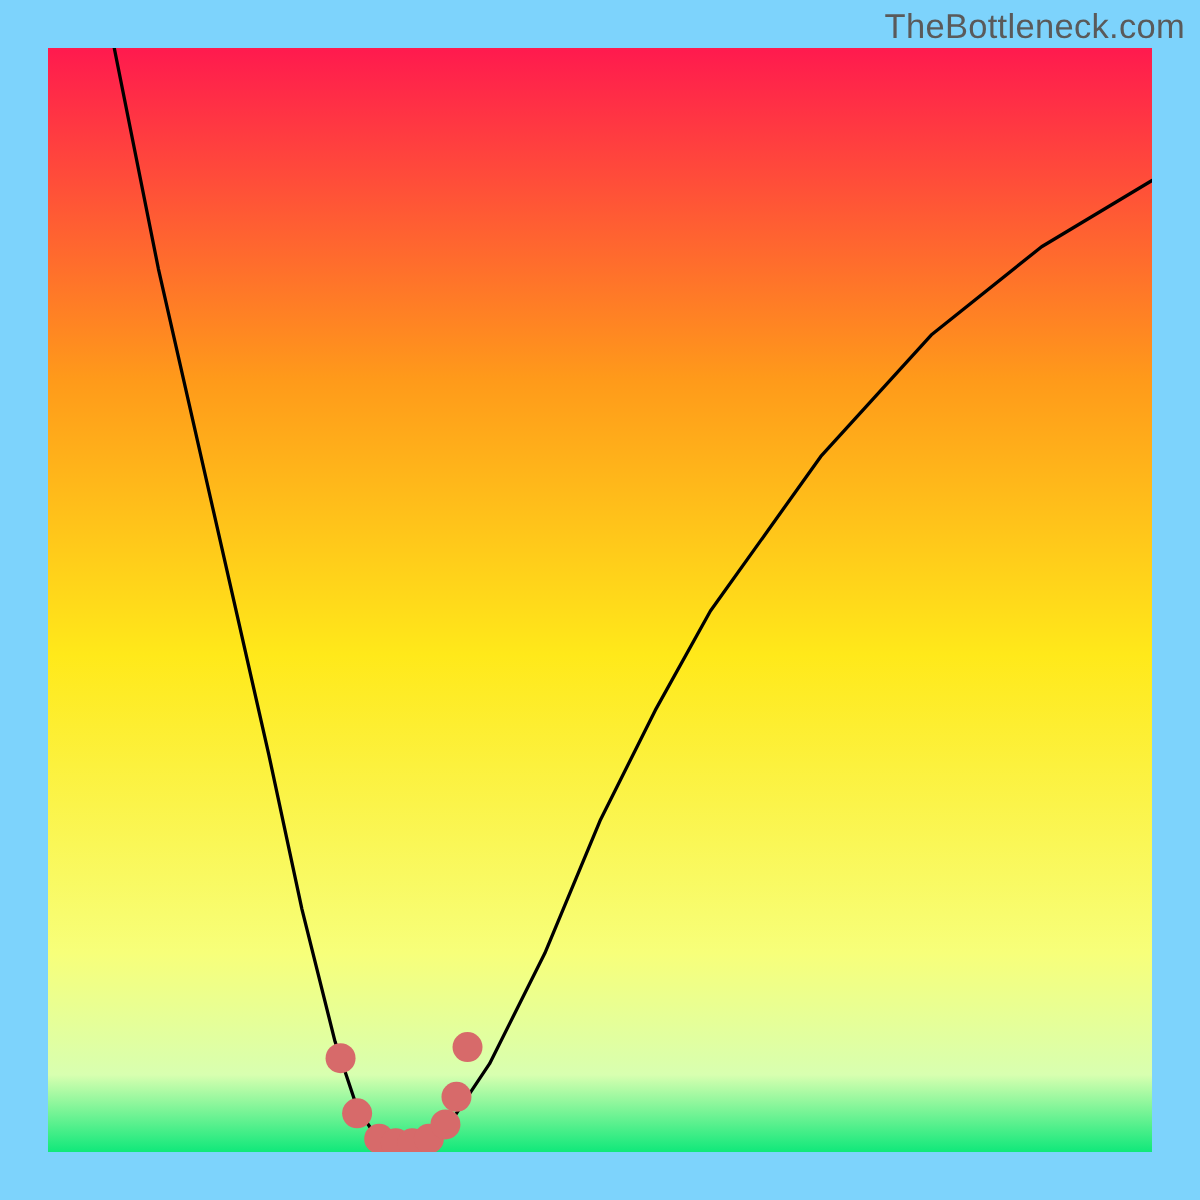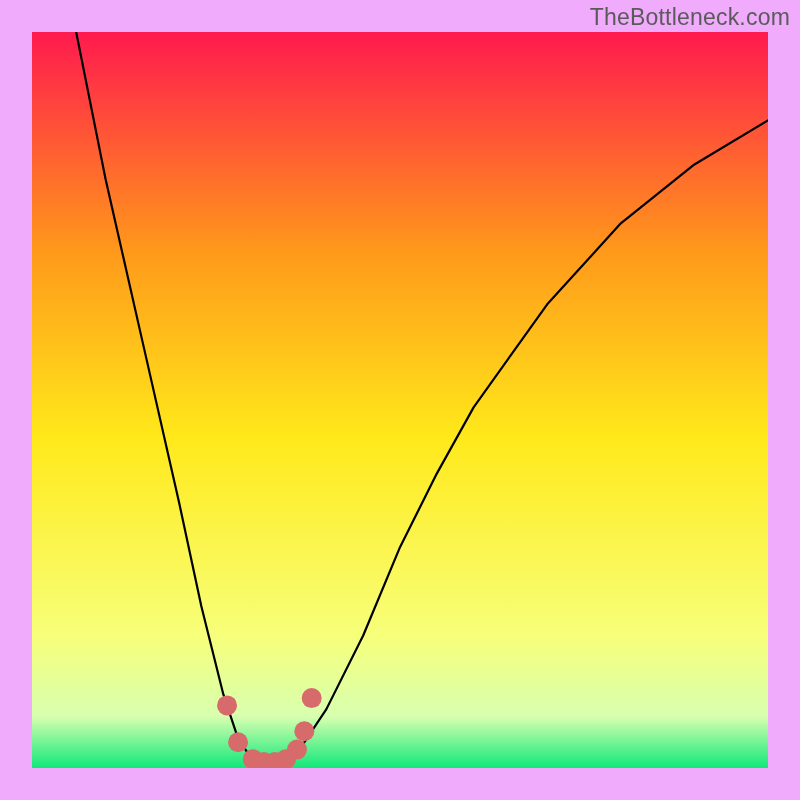--- a/index.html
+++ b/index.html
@@ -8,21 +8,21 @@
     width: 800px;
     height: 800px;
     background: #000;
     font-family: Arial, Helvetica, sans-serif;
     overflow: hidden;
   }
   .frame {
     position: relative;
     width: 800px;
     height: 800px;
-    background: #f0abfc;
+    background: #7dd3fc;
   }
   .watermark {
     position: absolute;
     top: 4px;
     right: 10px;
     color: #5a5a5a;
     font-size: 23px;
     font-weight: 500;
     letter-spacing: 0.2px;
     z-index: 10;

